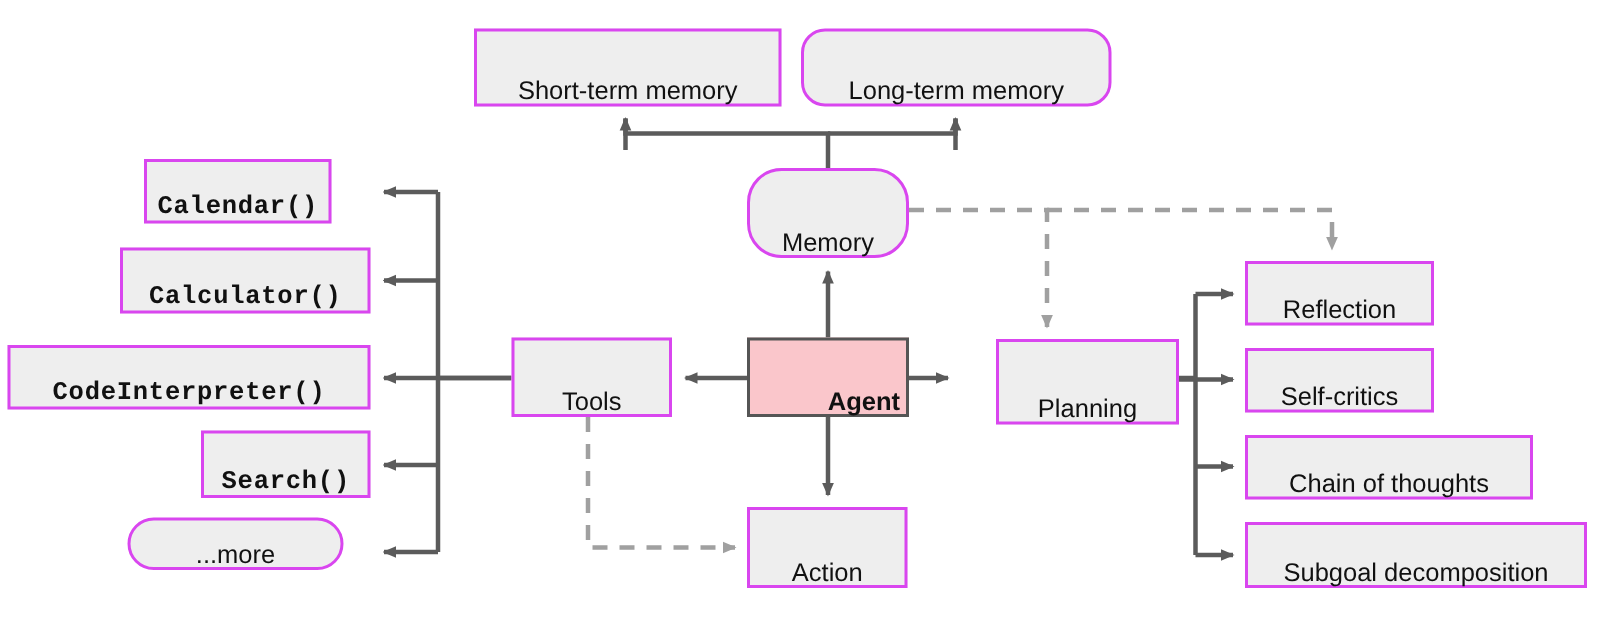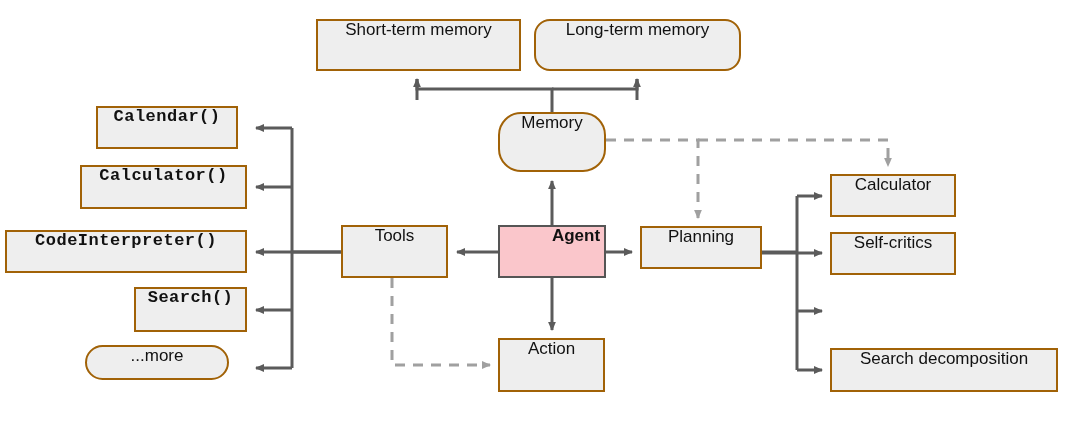--- a/index.html
+++ b/index.html
@@ -20,23 +20,23 @@
     left: 0;
     top: 0;
     width: 1080px;
     height: 429px;
     pointer-events: none;
   }
   .node {
     position: absolute;
     box-sizing: border-box;
     background: #eeeeee;
-    border: 2px solid #a16207;
+    border: 2px solid #d946ef;
     display: flex;
-    align-items: flex-start;
+    align-items: flex-end;
     justify-content: center;
     color: #111111;
     font-family: "Liberation Sans", sans-serif;
     font-size: 17px;
     line-height: 1;
     white-space: nowrap;
     z-index: 2;
   }
   .node.mono {
     font-family: "Liberation Mono", monospace;
@@ -122,43 +122,46 @@
     <span class="lbl">Agent</span>
   </div>
   <div class="node" style="left:498px;top:338px;width:107px;height:54px;">
     <span class="lbl">Action</span>
   </div>
 
   <div class="node" style="left:341px;top:225px;width:107px;height:53px;">
     <span class="lbl">Tools</span>
   </div>
 
-  <div class="node mono" style="left:96px;top:106px;width:142px;height:43px;">
+  <div class="node mono" style="left:96px;top:106px;width:125px;height:43px;">
     <span class="lbl">Calendar()</span>
   </div>
   <div class="node mono" style="left:80px;top:165px;width:167px;height:44px;">
     <span class="lbl">Calculator()</span>
   </div>
   <div class="node mono" style="left:5px;top:230px;width:242px;height:43px;">
     <span class="lbl">CodeInterpreter()</span>
   </div>
   <div class="node mono" style="left:134px;top:287px;width:113px;height:45px;">
     <span class="lbl">Search()</span>
   </div>
   <div class="node" style="left:85px;top:345px;width:144px;height:35px;border-radius:19px;">
     <span class="lbl">...more</span>
   </div>
 
-  <div class="node" style="left:640px;top:226px;width:122px;height:43px;">
+  <div class="node" style="left:664px;top:226px;width:122px;height:57px;">
     <span class="lbl">Planning</span>
   </div>
 
   <div class="node" style="left:830px;top:174px;width:126px;height:43px;">
-    <span class="lbl">Calculator</span>
+    <span class="lbl">Reflection</span>
   </div>
   <div class="node" style="left:830px;top:232px;width:126px;height:43px;">
     <span class="lbl">Self-critics</span>
   </div>
+  <div class="node" style="left:830px;top:290px;width:192px;height:43px;">
+    <span class="lbl">Chain of thoughts</span>
+  </div>
   <div class="node" style="left:830px;top:348px;width:228px;height:44px;">
-    <span class="lbl">Search decomposition</span>
+    <span class="lbl">Subgoal decomposition</span>
   </div>
 
 </div>
 
 </body></html>

